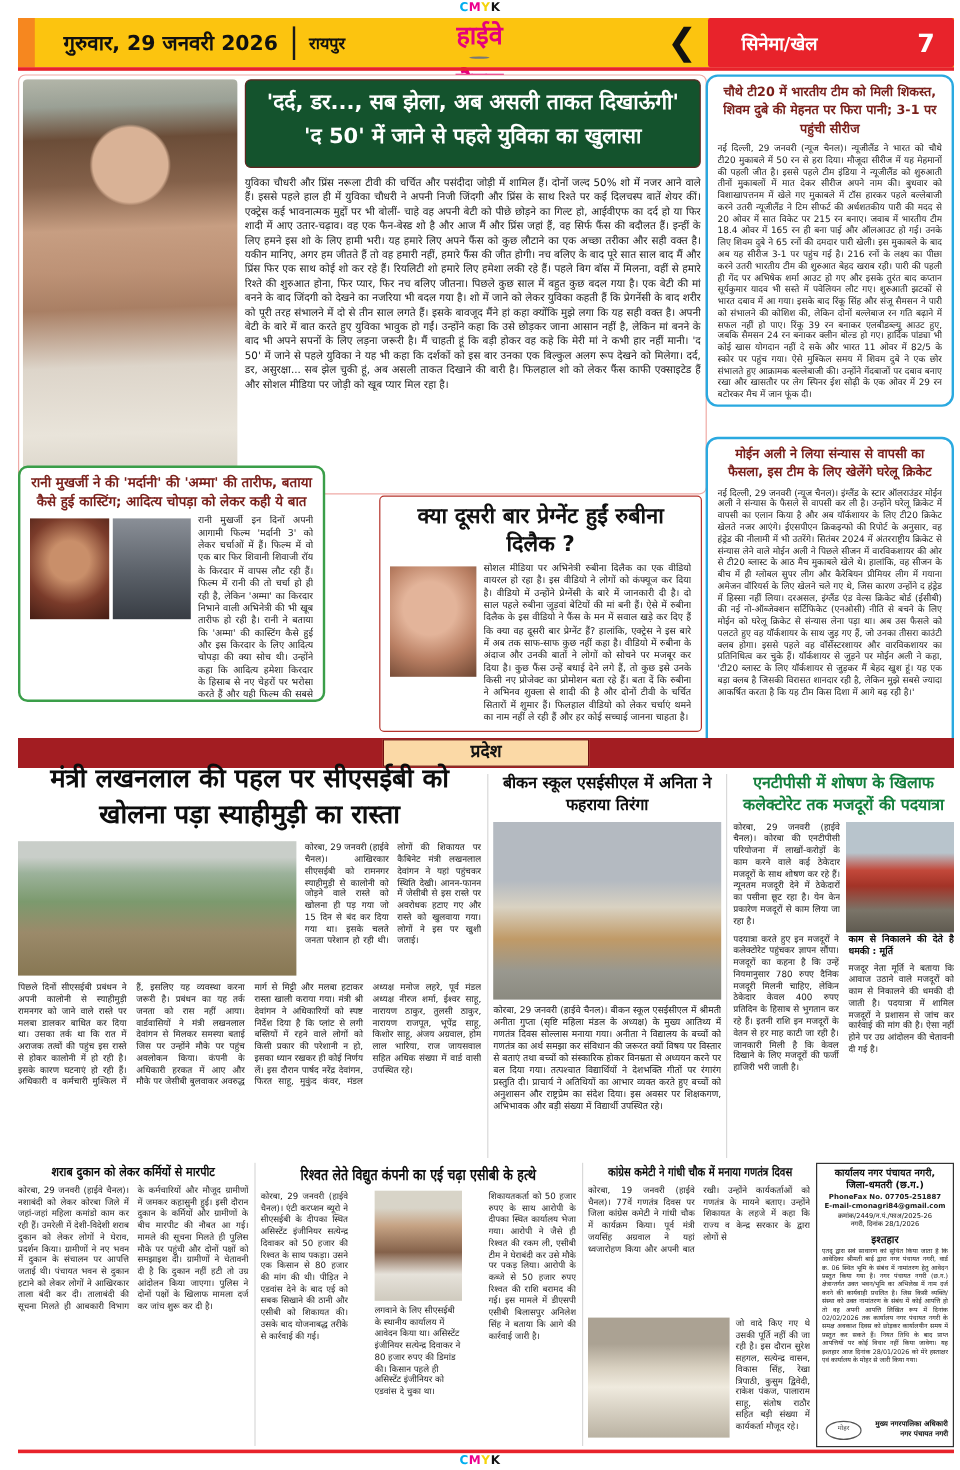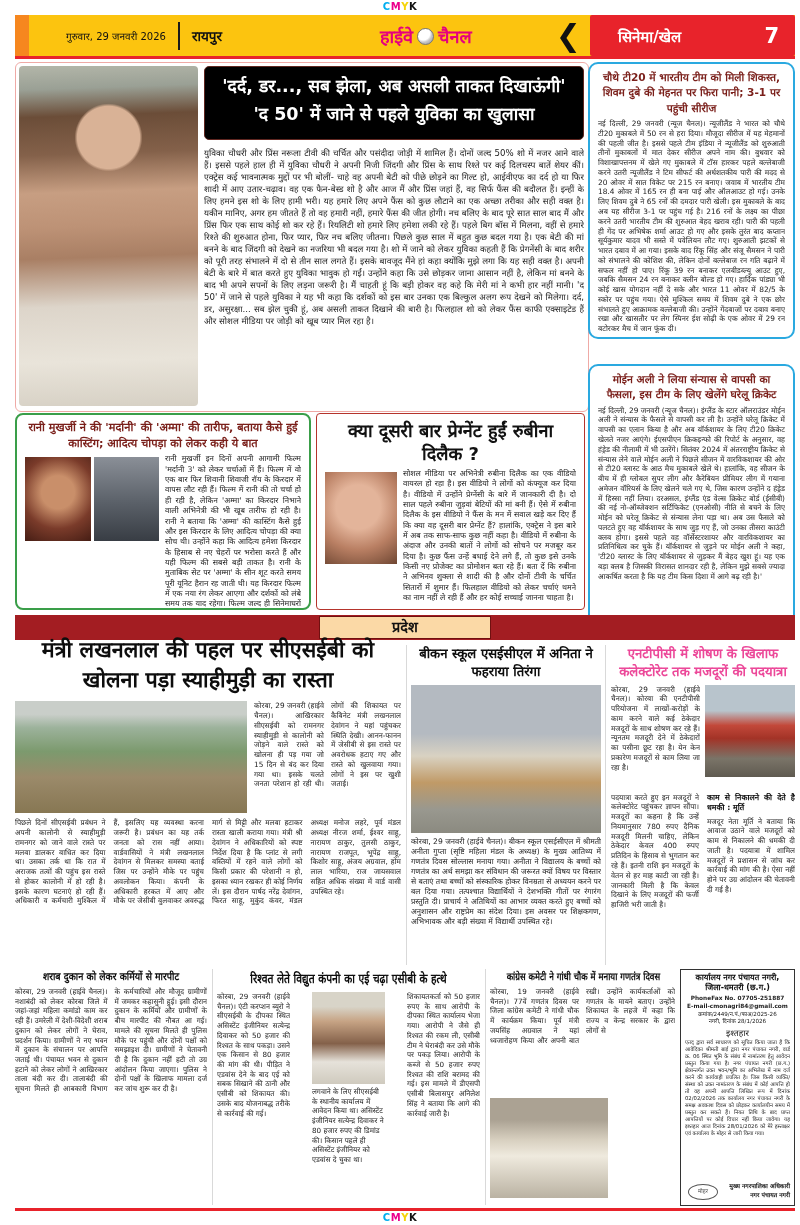--- a/index.html
+++ b/index.html
@@ -11,52 +11,52 @@
   .abs{position:absolute;}
   .photo{background-color:#999;}
   .justify{text-align:justify;}
   
   .cmyk{width:100%;text-align:center;font-size:10px;font-weight:bold;letter-spacing:.5px;line-height:12px;}
   .cmyk .c{color:#00aeef}.cmyk .m{color:#ec008c}.cmyk .y{color:#f5d40a}.cmyk .k{color:#111}
   
   .masthead{left:15px;top:15px;width:780px;height:41px;background:#fcc40f;display:flex;align-items:center;}
   .masthead-rule{left:15px;top:56px;width:780px;height:3px;background:#e8232b;}
   .accent-block{width:14px;height:41px;background:#f6871f;flex:0 0 auto;}
-  .mast-date{font-size:10px;font-weight:normal;margin-left:37px;white-space:nowrap;}
+  .mast-date{font-size:17px;font-weight:bold;margin-left:24px;white-space:nowrap;}
   .mast-div{width:2px;height:28px;background:#1a1a1a;margin:0 12px;}
   .mast-city{font-size:13.5px;font-weight:bold;white-space:nowrap;}
   .logo{position:absolute;left:365px;top:0;height:42px;display:flex;align-items:center;gap:4px;
-        color:#e6007e;font-size:18px;font-weight:bold;}
+        color:#e6007e;font-size:21px;font-weight:bold;flex-direction:column;}
   .ball{display:inline-block;width:15px;height:15px;border-radius:50%;
         background:radial-gradient(circle at 35% 30%,#ffffff 0 45%,#c9c9c9 60%,#8d8d8d 100%);
         border:1px solid #777;}
   .chev{position:absolute;right:214px;top:2px;font-size:30px;color:#111;line-height:38px;}
   .section-banner{position:absolute;right:0;top:0;width:205px;height:41px;background:#e8232b;
         display:flex;align-items:center;border-radius:2px;}
   .section-label{color:#fff;font-weight:bold;font-size:15px;margin-left:28px;white-space:nowrap;}
   .page-number{color:#fff;font-weight:bold;font-size:21px;margin-left:auto;margin-right:16px;}
   
   .lead-module{left:15px;top:62px;width:572px;height:348px;border:1px solid #efaaa6;border-radius:6px;background:#fff;}
   .lead-photo{left:3px;top:3px;width:179px;height:340px;border-radius:4px;
      background:
        radial-gradient(circle at 50% 21%, #d9b296 0 11%, rgba(0,0,0,0) 12%),
        linear-gradient(178deg,#b3b6a9 0%,#9aa095 7%,#6b4d38 15%,#84614a 26%,#c79e82 37%,#bd9276 47%,#a97f64 56%,#ddd5ca 70%,#e9e4da 86%,#d6d0c4 100%);}
-  .lead-headline-box{left:188px;top:3px;width:380px;height:74px;background:#000000;border:1px solid #5f2620;
+  .lead-headline-box{left:188px;top:3px;width:380px;height:74px;background:#14532d;border:1px solid #5f2620;
      border-radius:5px;color:#fff;text-align:center;font-weight:bold;font-size:17.5px;line-height:1.6;padding-top:5px;box-sizing:border-box;}
   .lead-body{left:188px;top:84px;width:380px;height:258px;font-size:8.6px;line-height:1.4;overflow:hidden;color:#1a1a1a;}
   
   .news-box{border:2.5px solid #2aa9e0;border-radius:10px;background:#fff;padding:6px 8px;box-sizing:border-box;}
   .cricket-box{left:588px;top:62px;width:207px;height:277px;}
   .moeen-box{left:588px;top:364px;width:207px;height:266px;}
   .box-headline{color:#7a1f1a;font-weight:bold;font-size:10.6px;line-height:1.45;text-align:center;}
   .box-body{font-size:7.4px;line-height:1.32;margin-top:3px;overflow:hidden;color:#1a1a1a;}
   .cricket-box .box-body{height:222px;}
   .moeen-box .box-body{height:212px;}
   
-  .rani-box{left:15px;top:413px;width:296px;height:197px;border:2px solid #3a9e49;border-radius:8px;background:#fff;
+  .rani-box{left:15px;top:388px;width:256px;height:197px;border:2px solid #3a9e49;border-radius:8px;background:#fff;
      padding:5px 8px;box-sizing:border-box;}
   .rani-headline{color:#7a1f1a;font-weight:bold;font-size:11.2px;line-height:1.4;text-align:center;}
   .rani-photos{float:left;width:134px;height:84px;margin:3px 6px 2px 0;display:flex;gap:3px;}
   .rani-photo1{width:66px;height:84px;background:radial-gradient(circle at 50% 42%,#c98f6a 0 28%,#7a3b2a 62%,#451d14 100%);}
   .rani-photo2{width:65px;height:84px;background:linear-gradient(180deg,#8a8f97 0%,#5a6068 55%,#383d44 100%);}
   .rani-body{font-size:7.8px;line-height:1.33;overflow:hidden;height:154px;margin-top:3px;color:#1a1a1a;}
   .rubina-box{left:316px;top:413px;width:269px;height:197px;border:1.5px solid #b5342c;border-radius:4px;background:#fff;
      padding:5px 8px;box-sizing:border-box;}
   .rubina-headline{color:#111;font-weight:bold;font-size:18px;text-align:center;line-height:1.3;}
   .rubina-photo{float:left;width:72px;height:92px;margin:3px 6px 2px 0;
@@ -76,26 +76,26 @@
   .cseb-body{margin-top:5px;column-count:4;column-gap:8px;font-size:7.3px;line-height:1.34;height:96px;overflow:hidden;color:#1a1a1a;}
   
   .beacon-article{left:406px;top:645px;width:200px;height:320px;border-left:1px solid #d9d9d9;border-right:1px solid #d9d9d9;
      padding:0 4px;box-sizing:border-box;}
   .beacon-headline{font-size:13.2px;font-weight:bold;text-align:center;line-height:1.35;color:#0d0d0d;}
   .beacon-photo{margin-top:4px;width:100%;height:148px;
      background:linear-gradient(180deg,#b4bac1 0 33%,#d9d2c2 48%,#c09a67 66%,#99988f 84%,#8b8a80 100%);}
   .beacon-body{margin-top:4px;font-size:7.6px;line-height:1.33;height:120px;overflow:hidden;color:#1a1a1a;}
   
   .ntpc-article{left:611px;top:645px;width:184px;height:320px;}
-  .ntpc-headline{font-size:13.2px;font-weight:bold;text-align:center;line-height:1.35;color:#ec4899;}
+  .ntpc-headline{font-size:13.2px;font-weight:bold;text-align:center;line-height:1.35;color:#15803d;}
   .ntpc-row{margin-top:4px;display:flex;gap:5px;}
   .ntpc-body1{flex:1;font-size:7.3px;line-height:1.34;overflow:hidden;height:92px;color:#1a1a1a;}
   .ntpc-photo{width:90px;height:92px;flex:0 0 auto;
      background:linear-gradient(180deg,#b8c4cc 0 28%,#c2483a 44%,#a33327 58%,#7a7468 80%,#5f5a50 100%);}
-  .ntpc-cols{margin-top:16px;column-count:2;column-gap:8px;font-size:7.3px;line-height:1.34;height:178px;overflow:hidden;color:#1a1a1a;}
+  .ntpc-cols{margin-top:1px;column-count:2;column-gap:8px;font-size:7.3px;line-height:1.34;height:178px;overflow:hidden;color:#1a1a1a;}
   .ntpc-subhead{font-weight:bold;font-size:7.8px;margin:3px 0;color:#0d0d0d;}
   
   .sharab-article{left:15px;top:969px;width:192px;height:236px;}
   .sharab-headline{font-size:10.5px;font-weight:bold;text-align:center;white-space:nowrap;transform:scaleX(.88);color:#0d0d0d;}
   .sharab-body{margin-top:4px;column-count:2;column-gap:7px;font-size:7.2px;line-height:1.35;height:212px;overflow:hidden;color:#1a1a1a;}
   .rishwat-article{left:212px;top:969px;width:268px;height:236px;border-left:1px solid #d9d9d9;padding-left:4px;box-sizing:border-box;}
   .rishwat-headline{font-size:13px;font-weight:bold;text-align:center;white-space:nowrap;transform:scaleX(.8);color:#0d0d0d;}
   .rishwat-cols{margin-top:5px;display:flex;gap:22px;}
   .rishwat-col{flex:1;font-size:7.2px;line-height:1.35;overflow:hidden;height:208px;color:#1a1a1a;}
   .rishwat-photo{width:100%;height:92px;margin-bottom:3px;
@@ -106,21 +106,21 @@
   .congress-bottom{margin-top:3px;display:flex;gap:5px;}
   .congress-photo{width:118px;height:100px;flex:0 0 auto;
      background:linear-gradient(180deg,#aba293 0 22%,#d8d0c0 42%,#efeade 58%,#baB2a2 100%);}
   .congress-side{flex:1;font-size:7.2px;line-height:1.32;overflow:hidden;height:100px;color:#1a1a1a;}
   
   .notice-box{left:680px;top:969px;width:115px;height:237px;border:1.3px solid #333;background:#fff;
      padding:3px 4px;box-sizing:border-box;}
   .notice-office{font-size:8px;font-weight:bold;text-align:center;line-height:1.3;}
   .notice-contact{font-size:5.8px;font-weight:bold;text-align:center;color:#222;line-height:1.45;}
   .notice-ref{font-size:5.6px;text-align:center;line-height:1.4;}
-  .notice-title{font-size:8.5px;font-weight:normal;text-align:center;margin:1px 0;}
+  .notice-title{font-size:8.5px;font-weight:bold;text-align:center;margin:1px 0;}
   .notice-body{font-size:5.3px;line-height:1.32;height:142px;overflow:hidden;color:#222;}
   .notice-sign{text-align:right;font-size:6px;font-weight:bold;line-height:1.35;margin-top:1px;}
   .notice-stamp{position:absolute;left:7px;bottom:5px;width:28px;height:14px;border:1px solid #555;border-radius:50%;
      font-size:5.5px;text-align:center;line-height:13px;color:#444;}
   
   .bottom-rule{left:15px;top:1208px;width:780px;height:3px;background:#e8232b;}
   .cmyk-bottom{left:0;top:1212px;}
 </style>
 </head>
 <body>
@@ -232,20 +232,21 @@
     </div>
     <div class="rishwat-col justify">शिकायतकर्ता को 50 हजार रुपए के साथ आरोपी के दीपका स्थित कार्यालय भेजा गया। आरोपी ने जैसे ही रिश्वत की रकम ली, एसीबी टीम ने घेराबंदी कर उसे मौके पर पकड़ लिया। आरोपी के कब्जे से 50 हजार रुपए रिश्वत की राशि बरामद की गई। इस मामले में डीएसपी एसीबी बिलासपुर अनिलेश सिंह ने बताया कि आगे की कार्रवाई जारी है।</div>
   </div>
 </div>
 
 <div class="congress-article abs">
   <div class="congress-headline">कांग्रेस कमेटी ने गांधी चौक में मनाया गणतंत्र दिवस</div>
   <div class="congress-top justify">कोरबा, 19 जनवरी (हाईवे चैनल)। 77वें गणतंत्र दिवस पर जिला कांग्रेस कमेटी ने गांधी चौक में कार्यक्रम किया। पूर्व मंत्री जयसिंह अग्रवाल ने यहां ध्वजारोहण किया और अपनी बात रखी। उन्होंने कार्यकर्ताओं को गणतंत्र के मायने बताए। उन्होंने शिकायत के लहजे में कहा कि राज्य व केन्द्र सरकार के द्वारा लोगों से</div>
   <div class="congress-bottom">
     <div class="congress-photo photo"></div>
+    <div class="congress-side justify">जो वादे किए गए थे उसकी पूर्ति नहीं की जा रही है। इस दौरान सुरेश सहगल, सत्येन्द्र वासन, विकास सिंह, रेखा त्रिपाठी, कुसुम द्विवेदी, राकेश पंकज, पालाराम साहू, संतोष राठौर सहित बड़ी संख्या में कार्यकर्ता मौजूद रहे।</div>
   </div>
 </div>
 
 <div class="notice-box abs">
   <div class="notice-office">कार्यालय नगर पंचायत नगरी,</div>
   <div class="notice-office">जिला-धमतरी (छ.ग.)</div>
   <div class="notice-contact">PhoneFax No. 07705-251887</div>
   <div class="notice-contact">E-mail-cmonagri84@gmail.com</div>
   <div class="notice-ref">क्रमांक/2449/न.पं./फाअ/2025-26</div>
   <div class="notice-ref">नगरी, दिनांक 28/1/2026</div>

